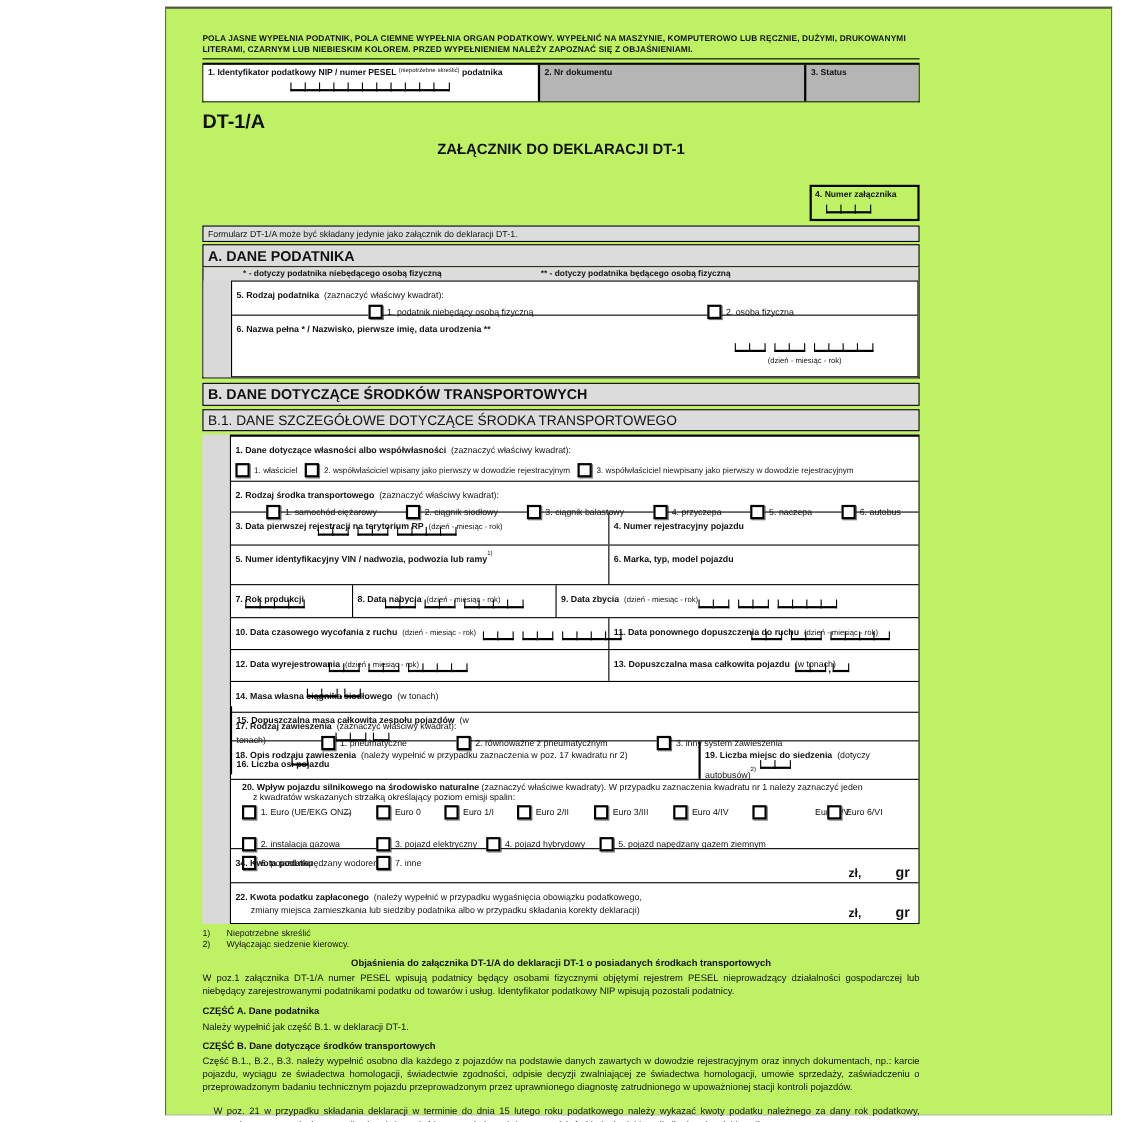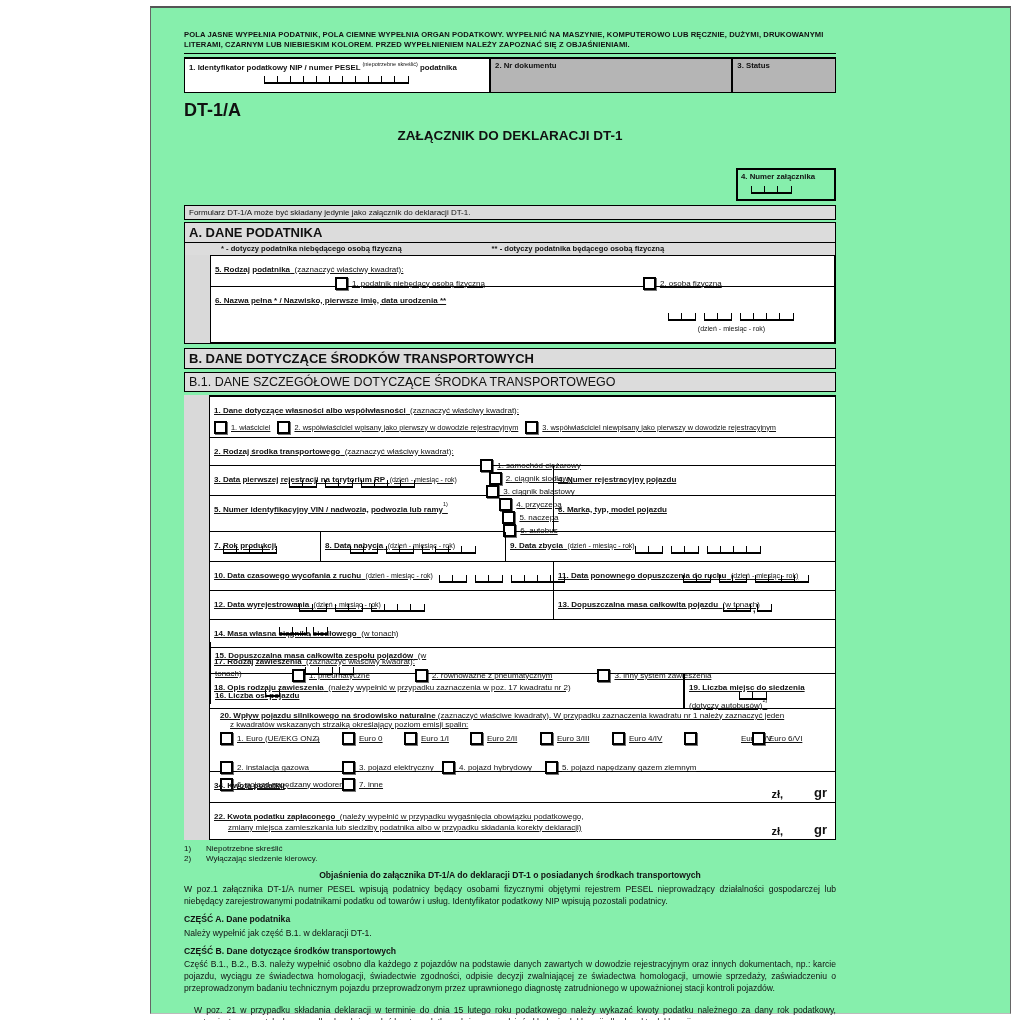--- a/index.html
+++ b/index.html
@@ -1,17 +1,17 @@
 <!DOCTYPE html>
 <html><head>
 <meta charset="utf-8">
 <style>
   html,body{margin:0;padding:0;background:#fff;}
   body{width:1020px;height:1020px;position:relative;font-family:"Liberation Sans",sans-serif;color:#111;}
-  .page{position:absolute;left:150px;top:6px;width:861px;height:1008px;background:#86efac;
+  .page{position:absolute;left:150px;top:6px;width:861px;height:1008px;background:#bef264;
         border-left:1px solid #666;border-right:1px solid #666;border-top:2px solid #555;border-bottom:1px solid #bbb;box-sizing:border-box;}
   .content{margin:0 33px;width:652px;box-sizing:border-box;position:relative;}
   .instr{margin-top:22px;font-size:7.6px;font-weight:bold;line-height:1.35;letter-spacing:.1px;}
   .dblrule{height:3px;border-top:1px solid #000;border-bottom:2px solid #000;margin-top:2px;}
   
   .row123{display:flex;border:1px solid #000;border-top:none;height:33px;}
   .row123 .bx{box-sizing:border-box;padding:2px 4px;font-size:7.8px;font-weight:bold;position:relative;}
   .bx1{width:305px;background:#fff;}
   .bx2{width:243px;background:#b5b5b5;border-left:2px solid #000;}
   .bx3{width:104px;background:#b5b5b5;border-left:2px solid #000;}
@@ -24,21 +24,21 @@
   .sechdr{border:1px solid #000;background:#dcdcdc;font-weight:bold;font-size:13px;padding:2px 4px;}
   .agrey{border:1px solid #000;border-top:none;background:#dcdcdc;}
   .legend{display:flex;font-size:7.6px;font-weight:bold;padding:1px 0 2px 36px;gap:90px;}
   
   .fwrap{display:flex;}
   .strip{width:25px;background:#d9d9d9;}
   .ftable{width:627px;border:1px solid #000;border-top:2px solid #000;box-sizing:border-box;background:#fff;}
   .ftable.first{border-top:1px solid #000;}
   .frow{display:flex;border-top:1px solid #000;}
   .frow:first-child{border-top:none;}
-  .fcell{box-sizing:border-box;border-left:1px solid #000;padding:2px 4px;position:relative;text-decoration:underline;}
+  .fcell{box-sizing:border-box;border-left:1px solid #000;padding:2px 4px;position:relative;}
   .fcell:first-child{border-left:none;}
   .fl{font-size:8px;font-weight:bold;}
   .hint{font-weight:normal;}
   .opts{display:flex;align-items:center;font-size:8px;}
   .opt{display:flex;align-items:center;white-space:nowrap;}
   .cb{display:inline-block;width:9px;height:9px;border:2px solid #000;background:#fff;box-shadow:1px 1px 0 rgba(0,0,0,.55);margin-right:4px;flex:0 0 auto;}
   
   .cg{display:inline-flex;align-items:flex-end;}
   .cell{display:inline-block;width:13px;height:6px;border-bottom:2px solid #000;border-left:1px solid #000;margin-left:-1px;}
   .cg .cell:last-child{border-right:1px solid #000;}
@@ -195,21 +195,21 @@
                   <span>3. współwłaściciel niewpisany jako pierwszy w dowodzie rejestracyjnym</span>
                 </span>
             </div>
           </div>
         </div>
 
         <div class="frow" style="height:27px;">
           <div class="fcell" style="width:100%;">
             <span class="fl">2. Rodzaj środka transportowego</span>
             <span class="fl hint">(zaznaczyć właściwy kwadrat):</span>
-            <div class="opts" style="margin-top:1px;padding:0 12px 0 28px;justify-content:space-between;flex-direction:column;">
+            <div class="opts" style="margin-top:1px;padding:0 12px 0 28px;justify-content:space-between;">
               <span class="opt">
                   <span class="cb"></span>
                   <span>1. samochód ciężarowy</span>
                 </span>
               <span class="opt">
                   <span class="cb"></span>
                   <span>2. ciągnik siodłowy</span>
                 </span>
               <span class="opt">
                   <span class="cb"></span>
@@ -467,21 +467,21 @@
                   <span>2. równoważne z pneumatycznym</span>
                 </span>
               <span class="opt">
                   <span class="cb"></span>
                   <span>3. inny system zawieszenia</span>
                 </span>
             </div>
           </div>
         </div>
 
-        <div class="frow" style="height:34px;gap:48px;">
+        <div class="frow" style="height:34px;">
           <div class="fcell" style="width:425px;">
             <span class="fl">18. Opis rodzaju zawieszenia</span>
             <span class="fl hint">(należy wypełnić w przypadku zaznaczenia w poz. 17 kwadratu nr 2)</span>
           </div>
           <div class="fcell" style="flex:1;border-left:2px solid #000;">
             <span class="fl">19. Liczba miejsc do siedzenia</span>
             <span class="fl hint">(dotyczy autobusów)</span><sup class="tiny">2)</sup>
             <div style="position:absolute;left:55px;bottom:4px;"><span class="cg">
                   <span class="cell"></span>
                   <span class="cell"></span>

